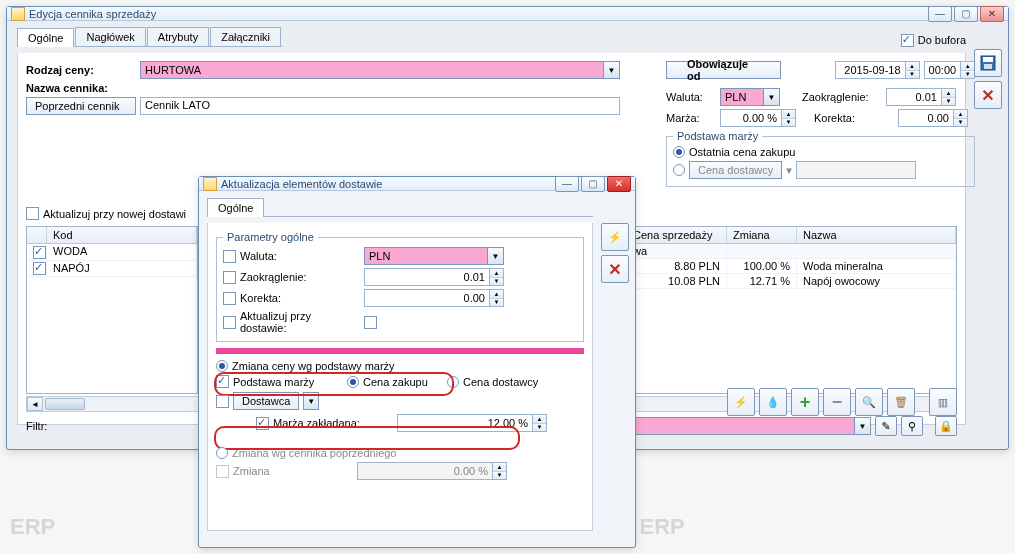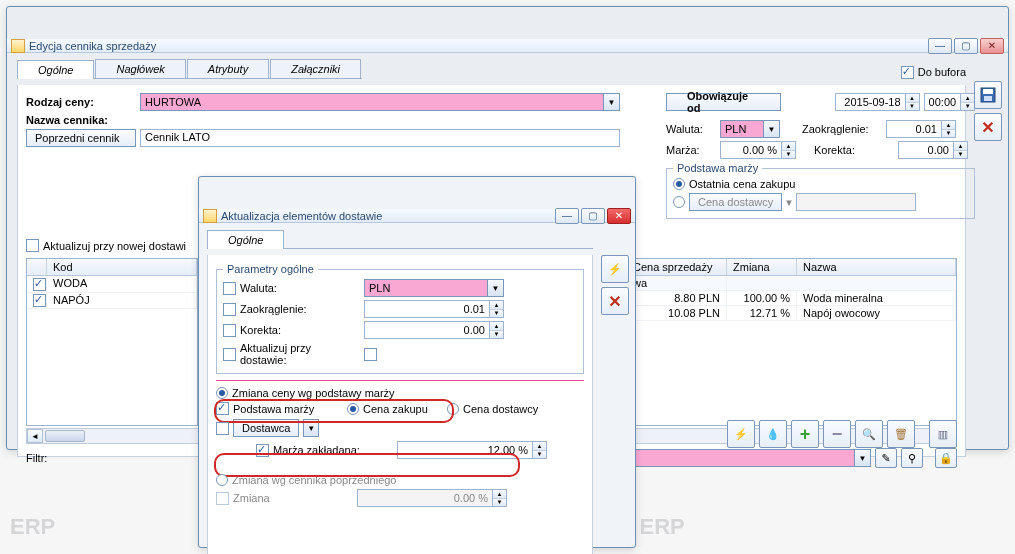--- a/index.html
+++ b/index.html
@@ -1,28 +1,28 @@
 <!DOCTYPE html>
 <html><head>
 <meta charset="utf-8">
 <style>
   * { box-sizing: border-box; font-family: Tahoma, Arial, sans-serif; font-size: 11px; }
   body { margin: 0; background: #f6f6f6; width: 1015px; height: 554px; position: relative; overflow: hidden; }
   .win { position: absolute; background: #fff; border: 1px solid #6a8fb5; border-radius: 3px; box-shadow: 0 2px 8px rgba(0,0,0,0.15); }
   .win-main { left: 6px; top: 6px; width: 1003px; height: 444px; background: #eaeef3; }
-  .titlebar { height: 14px; background: linear-gradient(#f6faff,#e2ecf8); border-bottom:1px solid #b8c8dc; display:flex; align-items:center; padding:0 4px;margin-top:32px; }
+  .titlebar { height: 14px; background: linear-gradient(#f6faff,#e2ecf8); border-bottom:1px solid #b8c8dc; display:flex; align-items:center; padding:0 4px; }
   .titlebar .ticon { width:14px; height:14px; margin-right:4px; border:1px solid #d4a040; background: linear-gradient(#fff3d0,#ffd66a); }
   .titlebar .ttxt { flex:1; color:#2b4a6f; font-weight: normal; }
   .winbtns { display:flex; gap:2px; }
   .winbtn { width:24px; height:16px; border:1px solid #7a96b8; background:linear-gradient(#fdfefe,#dde8f4); border-radius:2px; display:flex; align-items:center; justify-content:center; color:#3a5a80; font-size:10px; cursor:pointer; }
   .winbtn.close { background:linear-gradient(#f8d0d0,#e89090); border-color:#c06060; color:#7a2020; }
   .winbtn.close.red { background:linear-gradient(#f46a6a,#d62e2e); border-color:#a02020; color:#fff; }
   .body { padding: 6px 42px 6px 10px; position:relative; height: calc(100% - 22px); }
   .tabs { display:flex; border-bottom:1px solid #9fb3cc; margin-bottom:6px; align-items:flex-end; }
-  .tab { padding:3px 20px; border:1px solid #9fb3cc; border-bottom:none; background:#eef3fa; margin-right:1px; cursor:pointer;font-style:italic; }
+  .tab { padding:3px 10px; border:1px solid #9fb3cc; border-bottom:none; background:#eef3fa; margin-right:1px; cursor:pointer; }
   .tab.active { background:#fff; position:relative; top:1px; }
   .chk { width:13px; height:13px; border:1px solid #7a96b8; background:#fff; display:inline-block; vertical-align:middle; position:relative; }
   .chk.on::after{content:"✓"; position:absolute; top:-2px; left:0; font-size:11px; color:#2a5aa0;}
   .radio { width:12px; height:12px; border:1px solid #7a96b8; border-radius:50%; background:#fff; display:inline-block; vertical-align:middle; position:relative; }
   .radio.on::after{content:""; position:absolute; top:2px; left:2px; width:6px; height:6px; border-radius:50%; background:#2a5aa0;}
   .txtinput { border:1px solid #9fb3cc; background:#fff; height:18px; padding:1px 4px; display:inline-block; }
   .dropdown { border:1px solid #7a96b8; background:#f9a8d4; height:18px; display:inline-flex; align-items:center; }
   .dropdown .dval { flex:1; padding:0 4px; }
   .dropdown .darr { width:16px; height:100%; border-left:1px solid #7a96b8; background:linear-gradient(#f6faff,#d8e4f2); display:flex; align-items:center; justify-content:center; font-size:8px; }
   .btn { border:1px solid #7a96b8; background:linear-gradient(#fafcfe,#e6eef8); padding:1px 8px; height:18px; display:inline-flex; align-items:center; cursor:pointer; }
@@ -313,21 +313,21 @@
             </div>
         </div>
         <div class="row">
             <span class="chk"></span>
             <label style="width:120px;">Aktualizuj przy dostawie:</label>
           <span class="chk"></span>
         </div>
       </fieldset>
 
       <div style="height:6px;"></div>
-      <div style="border-top:1px solid #ec4899; padding-top:6px; position:relative;">
+      <div style="border-top:6px solid #ec4899; padding-top:6px; position:relative;">
         <div class="row">
             <span class="radio on"></span>
             <label>Zmiana ceny wg podstawy marży</label>
           </div>
         <div class="row" style="margin-left:0;">
           <span class="chk on"></span>
             <label style="width:110px;">Podstawa marży</label>
           <span class="radio on"></span>
             <label style="width:80px;">Cena zakupu</label>
           <span class="radio"></span>

